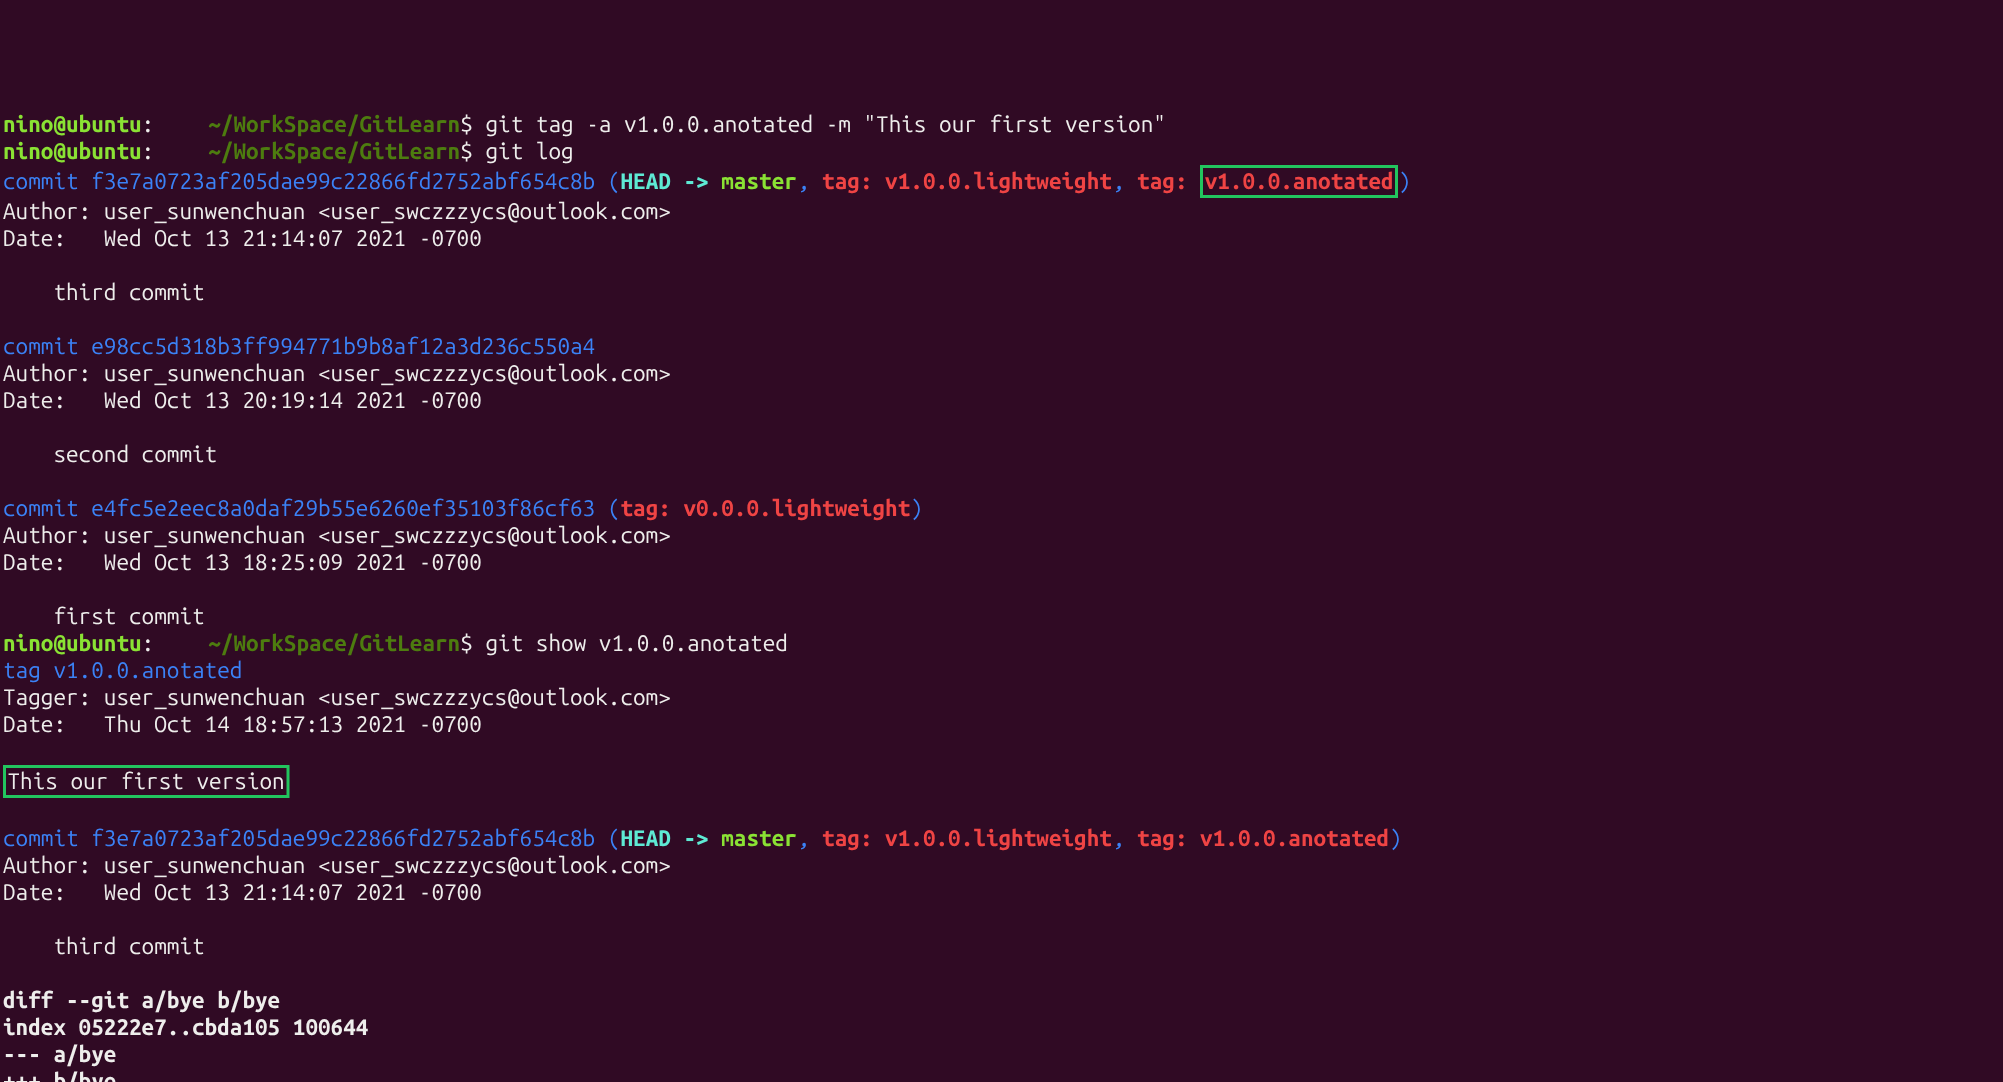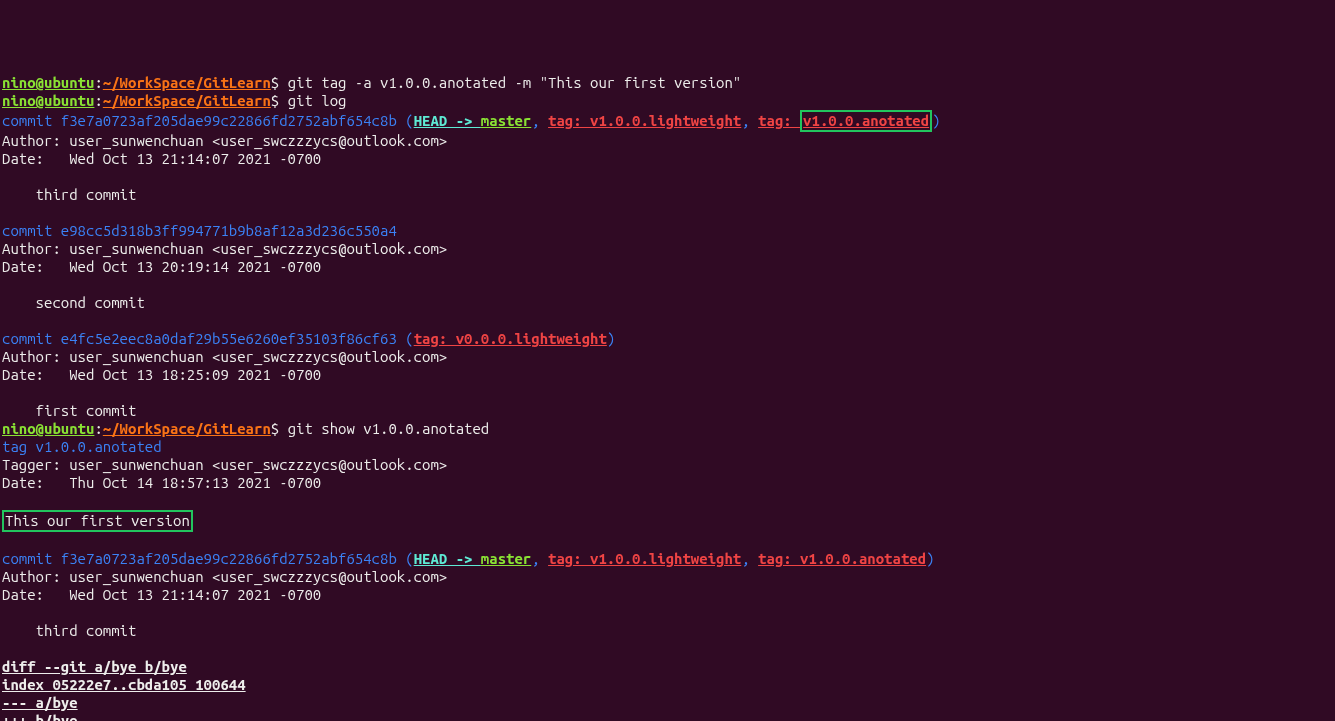--- a/index.html
+++ b/index.html
@@ -12,25 +12,25 @@
       font-family: 'Ubuntu Mono', 'DejaVu Sans Mono', 'Courier New', monospace;
       font-size: 15px;
       line-height: 18px;
       color: #ffffff;
       padding: 2px;
       white-space: pre;
       overflow-x: auto;
     }
     .bright-green { color: #8ae234; }
     .bright-cyan { color: #5eead4; }
-    .blue { color: #f97316; }
+    .blue { color: #4d7c0f; margin-left: 36px; }
     .yellow { color: #3b82f6; }
     .bright-yellow { color: #ef4444; }
     .white { color: #eeeeec; }
-    .bold { font-weight: bold; text-decoration: underline; }
+    .bold { font-weight: bold; }
     .red-box {
       border: 2px solid #22c55e;
       padding: 0 1px;
       display: inline-block;
     }
     .line {
       display: block;
     }
   </style>
 </head>

